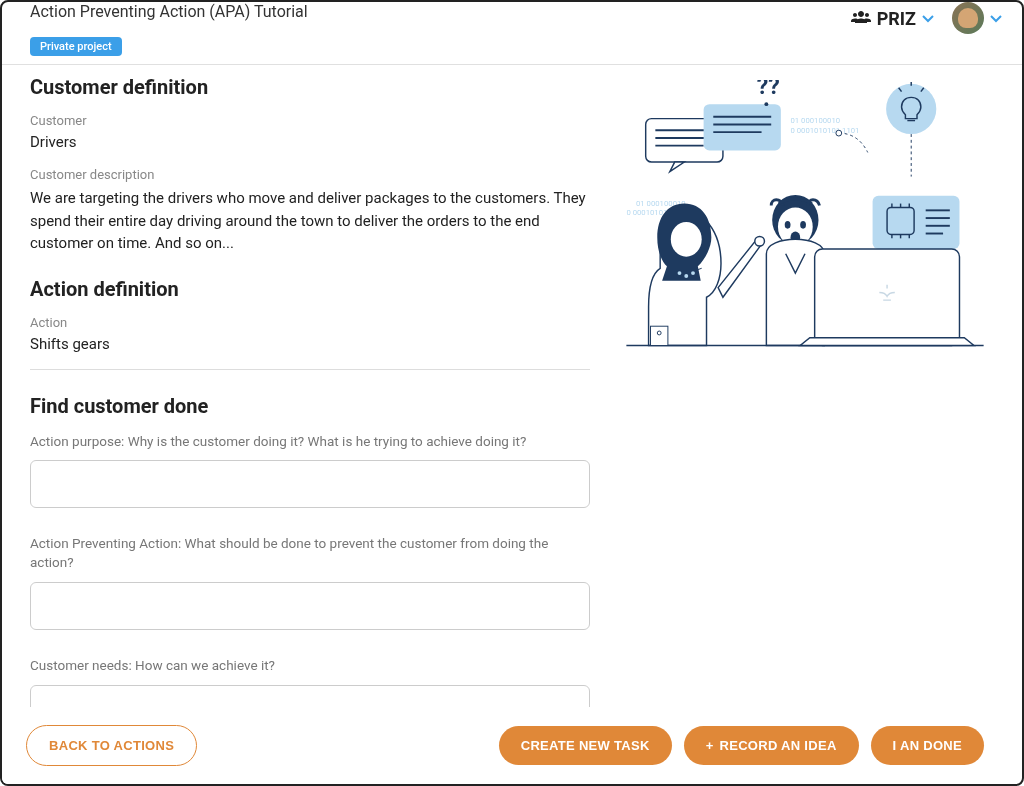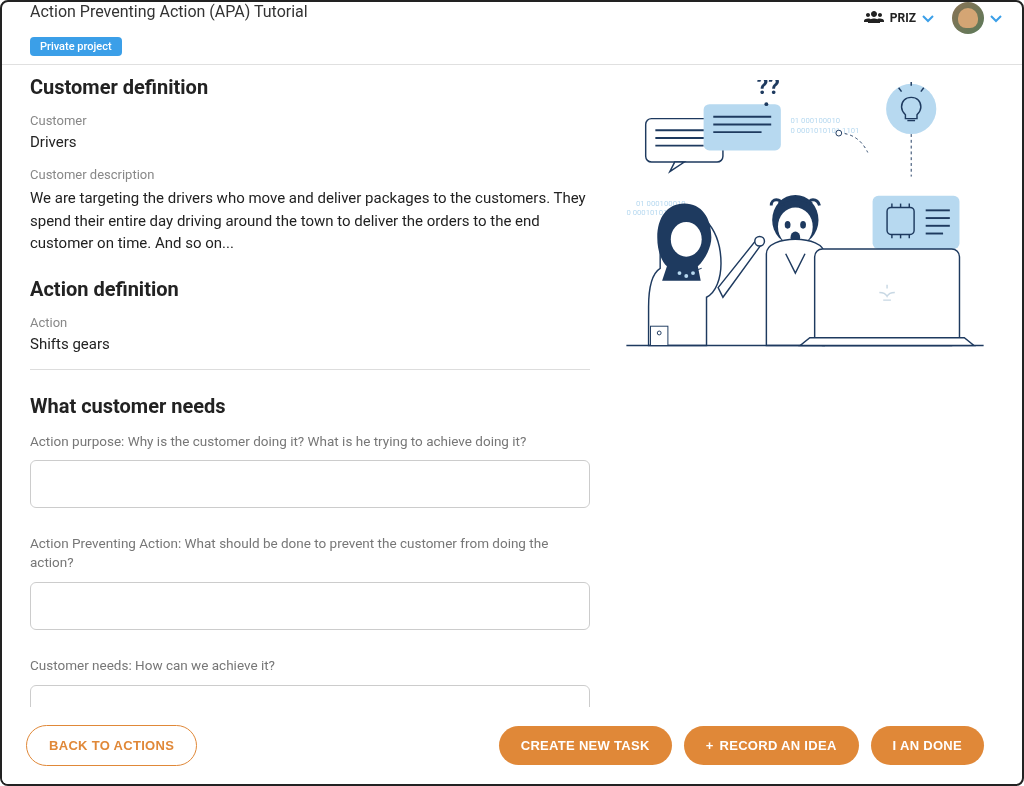--- a/index.html
+++ b/index.html
@@ -48,21 +48,21 @@
     .header-right {
       display: flex;
       align-items: center;
       gap: 18px;
     }
     .team-selector {
       display: flex;
       align-items: center;
       gap: 6px;
       font-weight: 700;
-      font-size: 12px;
+      font-size: 18px;
       color: #222;
       cursor: pointer;
     }
     .team-icon {
       font-size: 16px;
     }
     .chevron {
       color: #3b9fe8;
       font-size: 14px;
     }
@@ -238,21 +238,21 @@
     <div class="field-value">Drivers</div>
     <div class="field-label">Customer description</div>
     <div class="description">We are targeting the drivers who move and deliver packages to the customers. They spend their entire day driving around the town to deliver the orders to the end customer on time. And so on...</div>
 
     <h2>Action definition</h2>
     <div class="field-label">Action</div>
     <div class="field-value">Shifts gears</div>
 
     <hr class="divider">
 
-    <h2>What customer needs</h2>
+    <h2>Find customer done</h2>
 
     <div class="input-label">Action purpose: Why is the customer doing it? What is he trying to achieve doing it?</div>
     <textarea class="text-input" style=""></textarea>
 
     <div class="input-label">Action Preventing Action: What should be done to prevent the customer from doing the action?</div>
     <textarea class="text-input" style=""></textarea>
 
     <div class="input-label">Customer needs: How can we achieve it?</div>
     <textarea class="text-input" style=""></textarea>
   </div>

